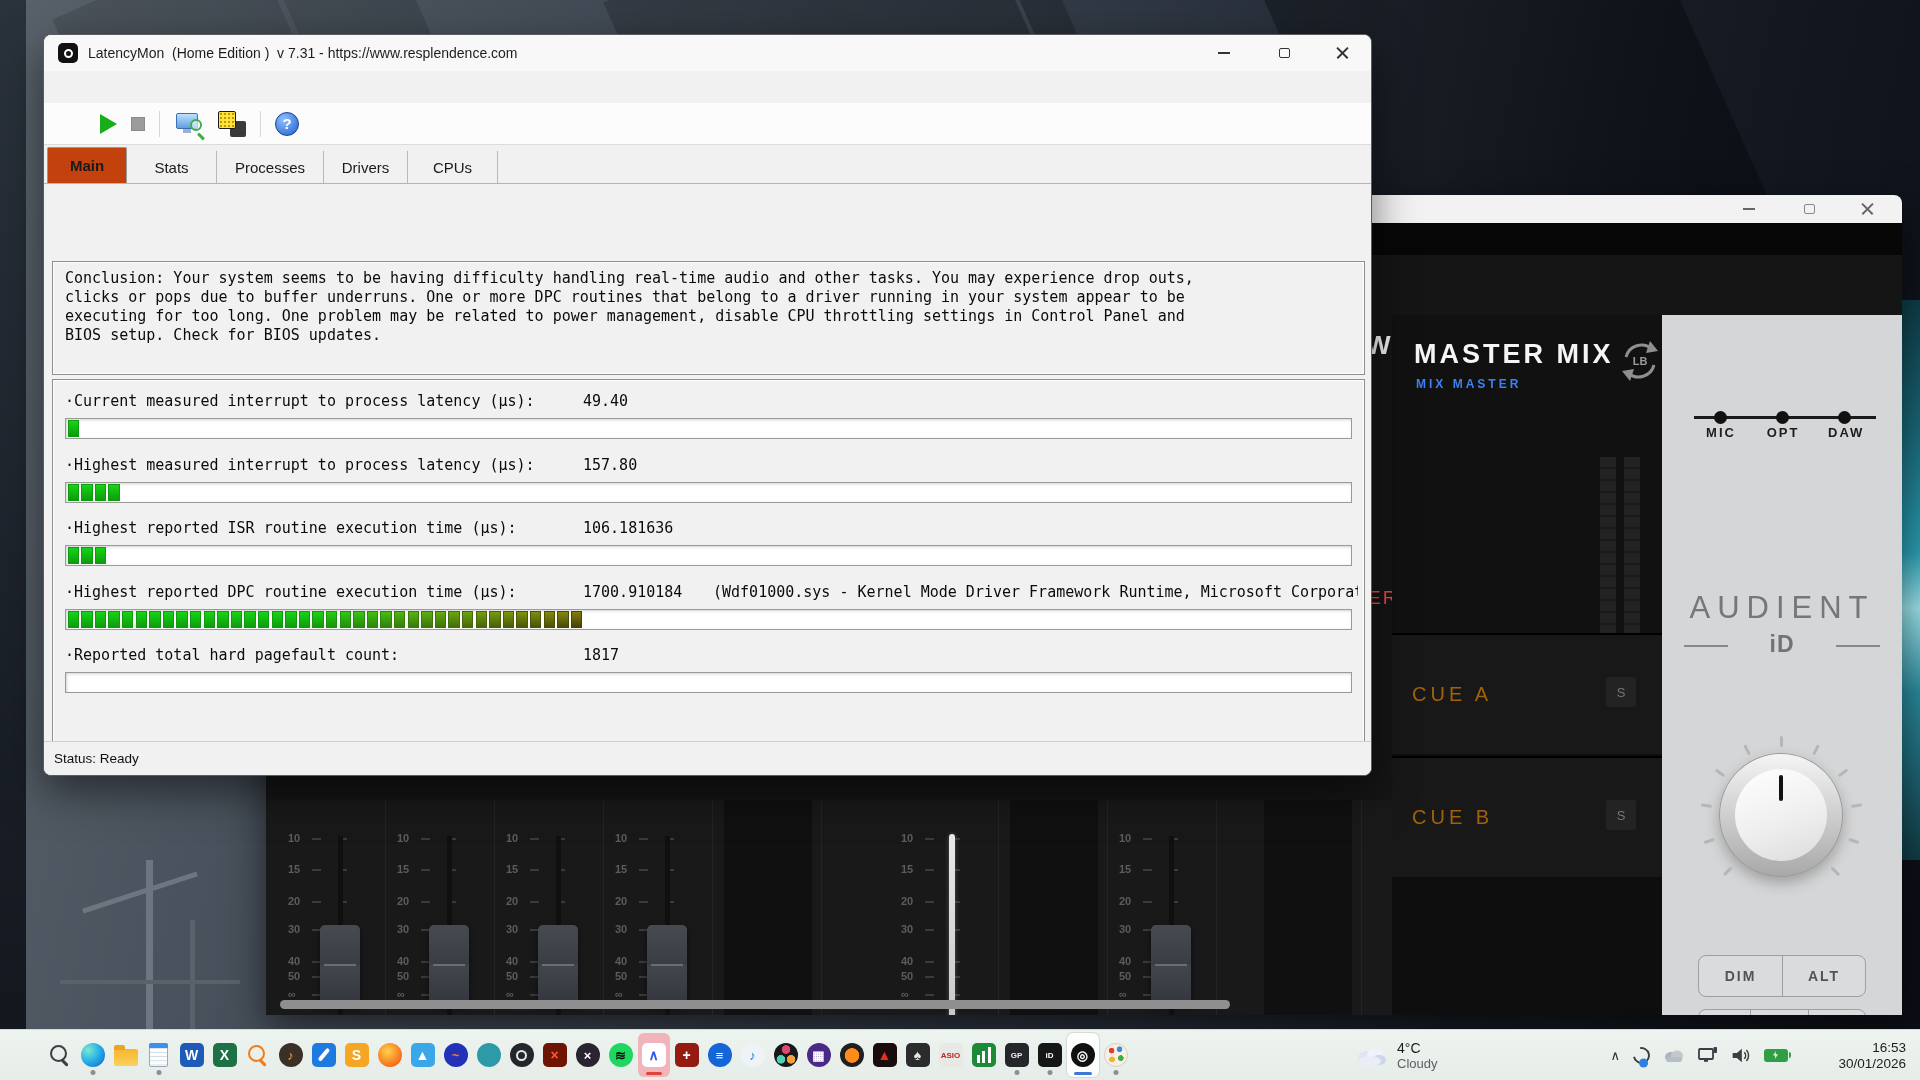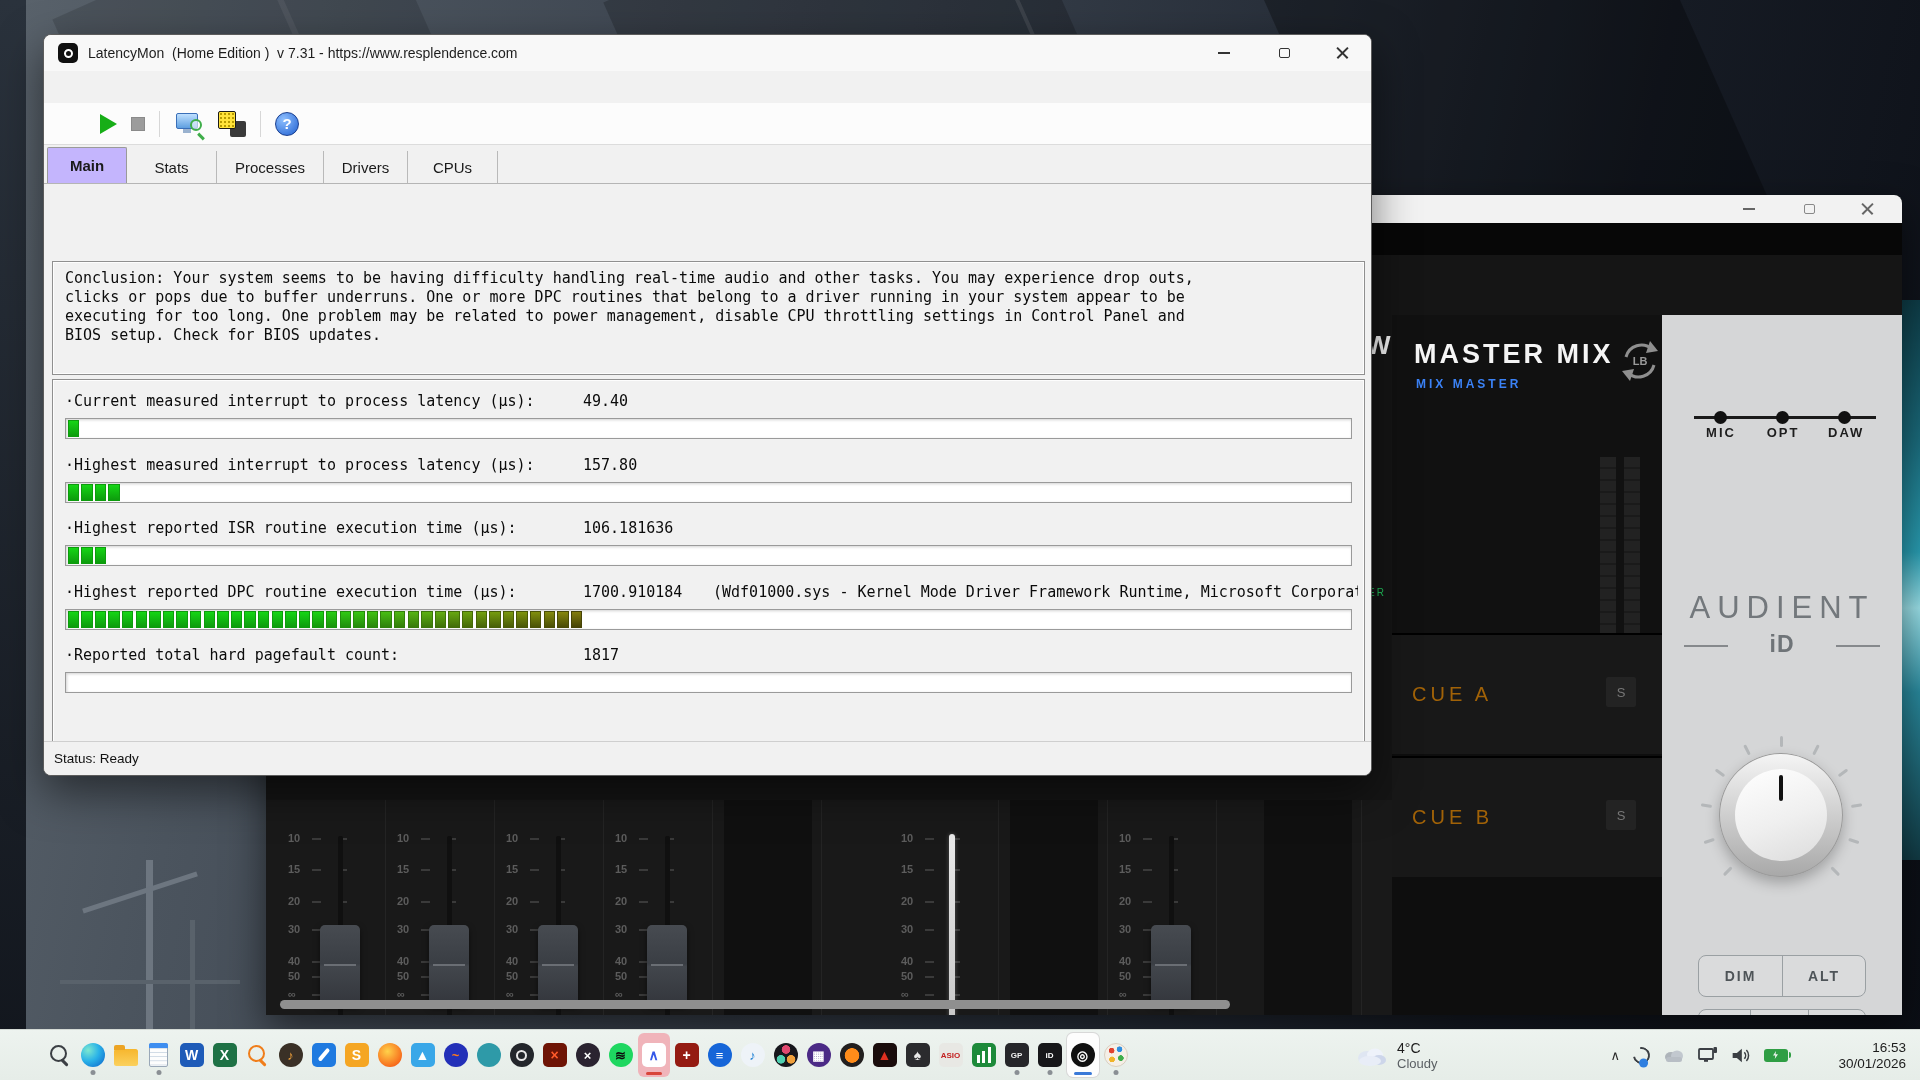--- a/index.html
+++ b/index.html
@@ -28,21 +28,21 @@
   
   .mixwin{position:absolute;left:266px;top:195px;width:1636px;height:820px;background:#141414;
     border-radius:8px 8px 0 0;box-shadow:0 14px 40px rgba(0,0,0,.55)}
   .mixwin .titlebar{position:absolute;left:0;top:0;right:0;height:28px;background:#f2f2f2;border-radius:8px 8px 0 0}
   .mixwin .capbtn .i-min{background:#666;height:1.6px}
   .mixwin .capbtn .i-max{border-color:#888}
   .mixwin .capbtn .i-close::before,.mixwin .capbtn .i-close::after{background:#666}
   .mixwin .toolstrip{position:absolute;left:0;top:28px;right:0;height:32px;background:#070707}
   .mix-body{position:absolute;left:0;top:60px;right:0;bottom:0;background:#151515;overflow:hidden}
   .frag-w{position:absolute;left:1100px;top:75px;color:#f2f2f2;font-size:26px;font-weight:bold;letter-spacing:2px}
-  .frag-er{position:absolute;left:1102px;top:332px;color:#22c55e;font-size:10px;letter-spacing:2px}
+  .frag-er{position:absolute;left:1102px;top:332px;color:#ef4444;font-size:19px;letter-spacing:2px}
 
   .master-col{position:absolute;left:1126px;top:60px;width:270px;bottom:0;background:#0e0e0e}
   .mm-head{position:absolute;left:0;top:0;right:0;height:318px;background:#111}
   .mm-title{position:absolute;left:22px;top:24px;color:#f5f5f5;font-size:27px;font-weight:bold;letter-spacing:3px}
   .mm-sub{position:absolute;left:24px;top:62px;color:#3b82f6;font-size:12px;font-weight:bold;letter-spacing:3px}
   .mm-meter{position:absolute;width:16px;height:225px;top:142px;background:#1d1d1d;
     background-image:repeating-linear-gradient(180deg,#222 0 10px,#1a1a1a 10px 12px)}
   .lb-wrap{position:absolute;left:224px;top:22px;width:48px;height:48px}
   .cue-row{position:absolute;left:0;right:0;height:121px;background:#181818;border-top:2px solid #000}
   .cue-label{position:absolute;left:20px;top:48px;color:#a16207;font-size:20px;letter-spacing:4px}
@@ -106,21 +106,21 @@
   .tb-report .grip{position:absolute;right:-1px;bottom:-1px;width:8px;height:3px;background:#3fae4a;transform:rotate(45deg)}
   .tb-copy{position:relative;width:28px;height:26px}
   .tb-copy .back{position:absolute;right:0;bottom:0;width:16px;height:16px;background:#3a3a3a;border-radius:2px}
   .tb-copy .front{position:absolute;left:0;top:0;width:18px;height:18px;background:#ffe23a;border:1.5px solid #1a1a1a;border-radius:2px;
     background-image:radial-gradient(circle,#b89b00 1px,transparent 1.4px);background-size:4px 4px}
   .tb-help{width:24px;height:24px;border-radius:50%;background:radial-gradient(circle at 35% 30%,#8fc0ff,#1f5fd0);
     color:#fff;font-weight:bold;font-size:15px;display:flex;align-items:center;justify-content:center;border:1.5px solid #1a3f8f}
   .lm-tabs{position:absolute;left:0;top:110px;right:0;height:38px;display:flex;align-items:flex-end;padding-left:3px}
   .lm-tab{height:32px;display:flex;align-items:center;justify-content:center;font-size:15px;color:#1a1a1a;
     border-right:1px solid #b9b9b9;padding:0 10px}
-  .lm-tab.active{height:36px;background:#c4b5fd;border:1px solid #9a9a9a;border-bottom:none;border-radius:2px 2px 0 0;font-weight:bold}
+  .lm-tab.active{height:36px;background:#c2410c;border:1px solid #9a9a9a;border-bottom:none;border-radius:2px 2px 0 0;font-weight:bold}
   .lm-content{position:absolute;left:0;top:148px;right:0;bottom:34px;background:#f1f1f1;border-top:1px solid #b5b5b5}
   .sunken{position:absolute;left:8px;width:1313px;background:#f1f1f1;border:1px solid #8f8f8f;box-shadow:inset 0 0 0 1px #fdfdfd}
   .monotx{font-family:"DejaVu Sans Mono","Liberation Mono",monospace;font-size:15px;color:#0b0b0b}
   .lm-status{position:absolute;left:0;bottom:0;right:0;height:34px;background:#f1f1f1;border-top:1px solid #cfcfcf;
     display:flex;align-items:center;padding-left:10px;font-size:13.5px;color:#111}
   .metric-label{position:absolute;left:12px;white-space:pre}
   .metric-value{position:absolute;left:530px;white-space:pre}
   .metric-detail{position:absolute;left:660px;right:6px;white-space:pre;overflow:hidden}
   .bartrack{position:absolute;left:12px;width:1287px;height:21px;background:#fff;border:1px solid #9a9a9a;
     box-shadow:inset 1px 1px 3px rgba(0,0,0,.18);overflow:hidden}

